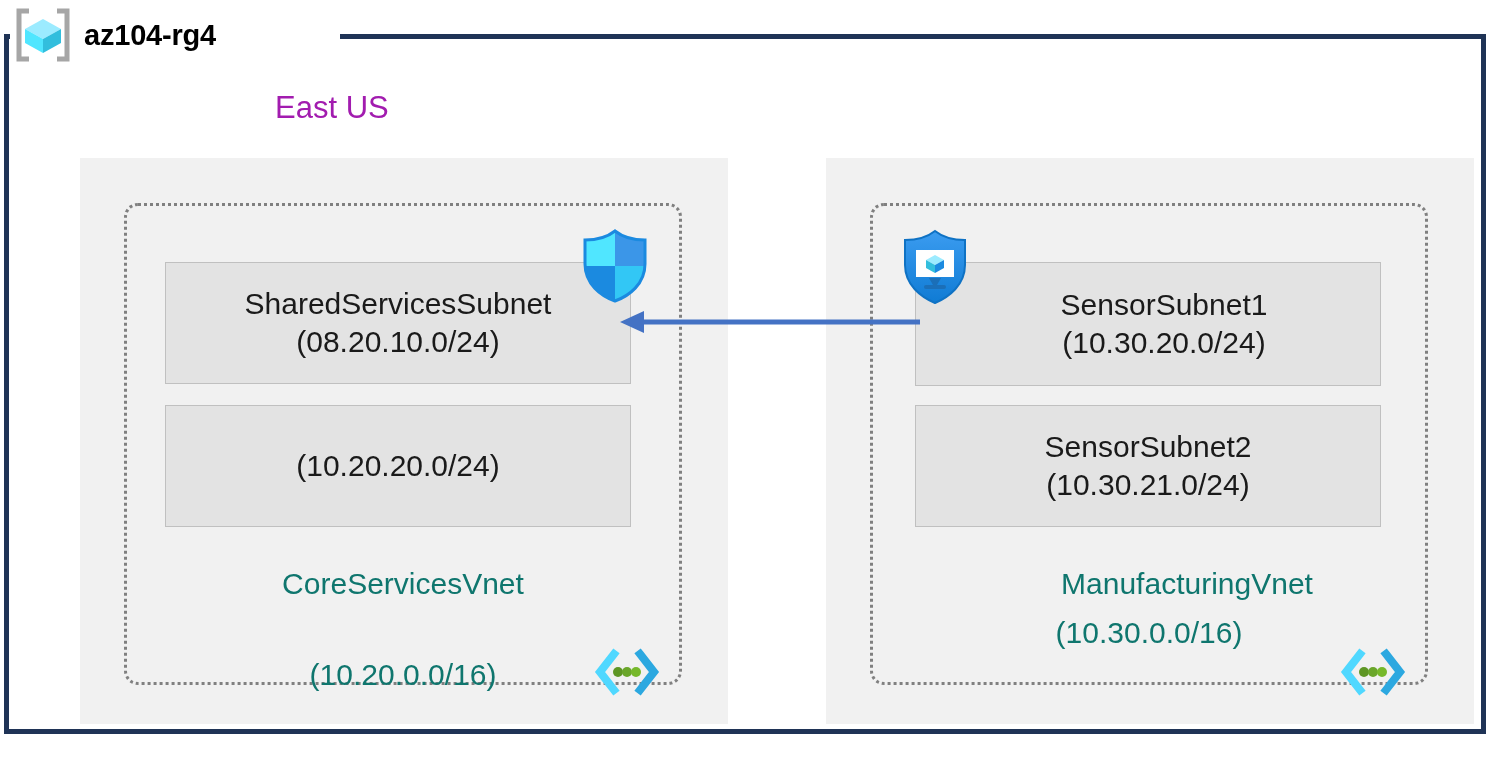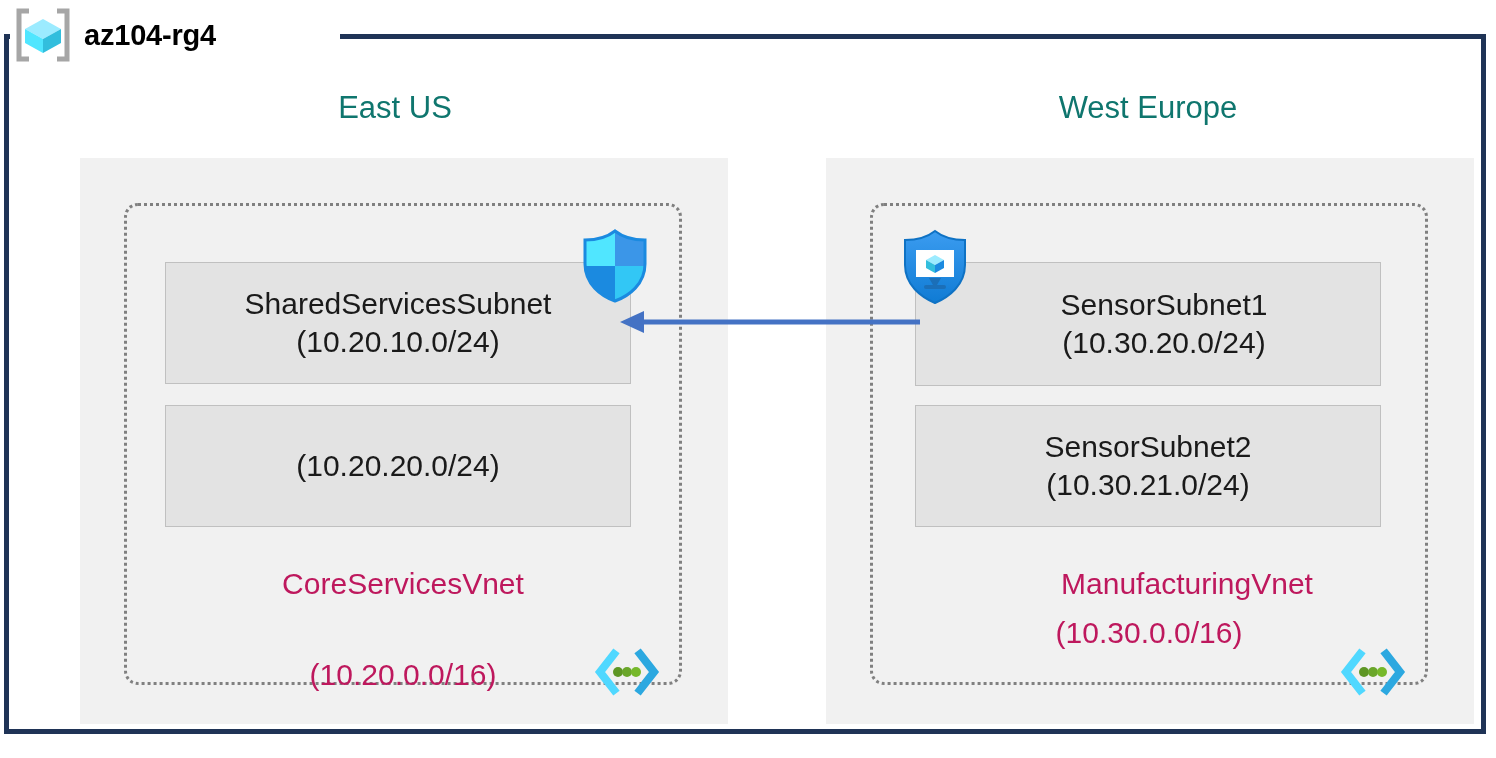--- a/index.html
+++ b/index.html
@@ -61,41 +61,41 @@
   }
 
   
   .region {
     position: absolute;
     background: #f1f1f1;
   }
   .region-label {
     position: absolute;
     font-size: 31px;
-    color: #0f766e;
-    text-align: center;
+    color: #a21caf;
+    text-align: left;
     white-space: nowrap;
   }
 
   
   .vnet {
     position: absolute;
     border: 3px dotted #808080;
     border-radius: 14px;
     box-sizing: border-box;
     background: transparent;
   }
   .vnet-label {
     position: absolute;
     left: 0;
     right: 0;
     text-align: center;
     font-size: 30px;
     line-height: 37px;
-    color: #be185d;
+    color: #0f766e;
     white-space: nowrap;
   }
 
   
   .subnet {
     position: absolute;
     background: #e3e3e3;
     border: 1px solid #c0c0c0;
     box-sizing: border-box;
     display: flex;
@@ -144,21 +144,21 @@
   </div>
 
   <div class="region-label" style="left:275px; top:90px; width:240px;">East US</div>
 
   <div class="region" style="left:80px; top:158px; width:648px; height:566px;"></div>
 
   <div class="vnet" style="left:124px; top:203px; width:558px; height:482px;"></div>
 
   <div class="subnet" style="left:165px; top:262px; width:466px; height:122px;">
     <span class="subnet-line">SharedServicesSubnet</span>
-    <span class="subnet-line">(10.20.10.0/24)</span>
+    <span class="subnet-line">(08.20.10.0/24)</span>
   </div>
 
   <span class="icon-abs" style="left:579px; top:228px;">
     <svg width="72" height="76" viewBox="0 0 72 76">
       <defs>
         <clipPath id="nsgClip">
           <path d="M36 3 C26 11 12 12 6 12 L6 36 C6 56 22 68 36 73 C50 68 66 56 66 36 L66 12 C60 12 46 11 36 3 Z"></path>
         </clipPath>
       </defs>
       <g clip-path="url(#nsgClip)">
@@ -181,21 +181,20 @@
   <span class="icon-abs" style="left:594px; top:648px;">
     <svg width="66" height="48" viewBox="0 0 66 48">
       <path d="M20 6 L6 24 L20 42" fill="none" stroke="#50d8ff" stroke-width="8" stroke-linecap="square"></path>
       <path d="M46 6 L60 24 L46 42" fill="none" stroke="#2ca8e0" stroke-width="8" stroke-linecap="square"></path>
       <circle cx="24" cy="24" r="5" fill="#5e9624"></circle>
       <circle cx="33" cy="24" r="5" fill="#6aa62a"></circle>
       <circle cx="42" cy="24" r="5" fill="#76b82a"></circle>
     </svg>
   </span>
 
-  <div class="region-label" style="left:1025px; top:90px; width:246px;">West Europe</div>
 
   <div class="region" style="left:826px; top:158px; width:648px; height:566px;"></div>
 
   <div class="vnet" style="left:870px; top:203px; width:558px; height:482px;"></div>
 
   <div class="subnet" style="left:915px; top:262px; width:466px; height:124px;padding-left:32px;">
     <span class="subnet-line">SensorSubnet1</span>
     <span class="subnet-line">(10.30.20.0/24)</span>
   </div>
 

